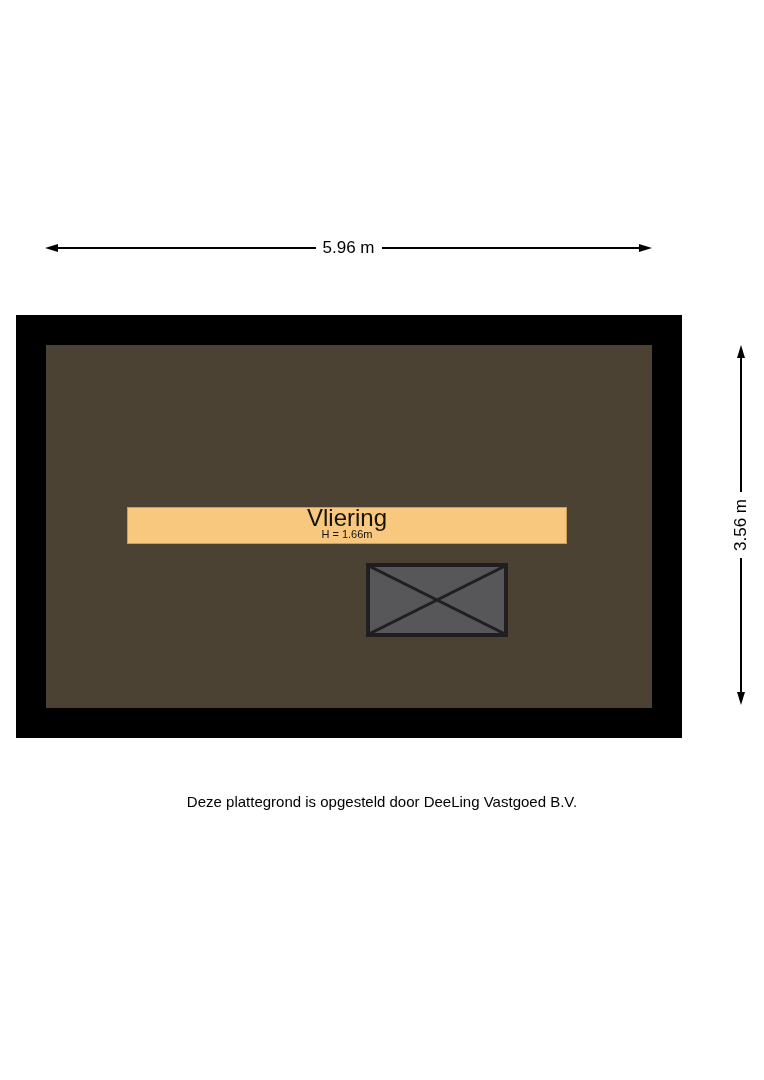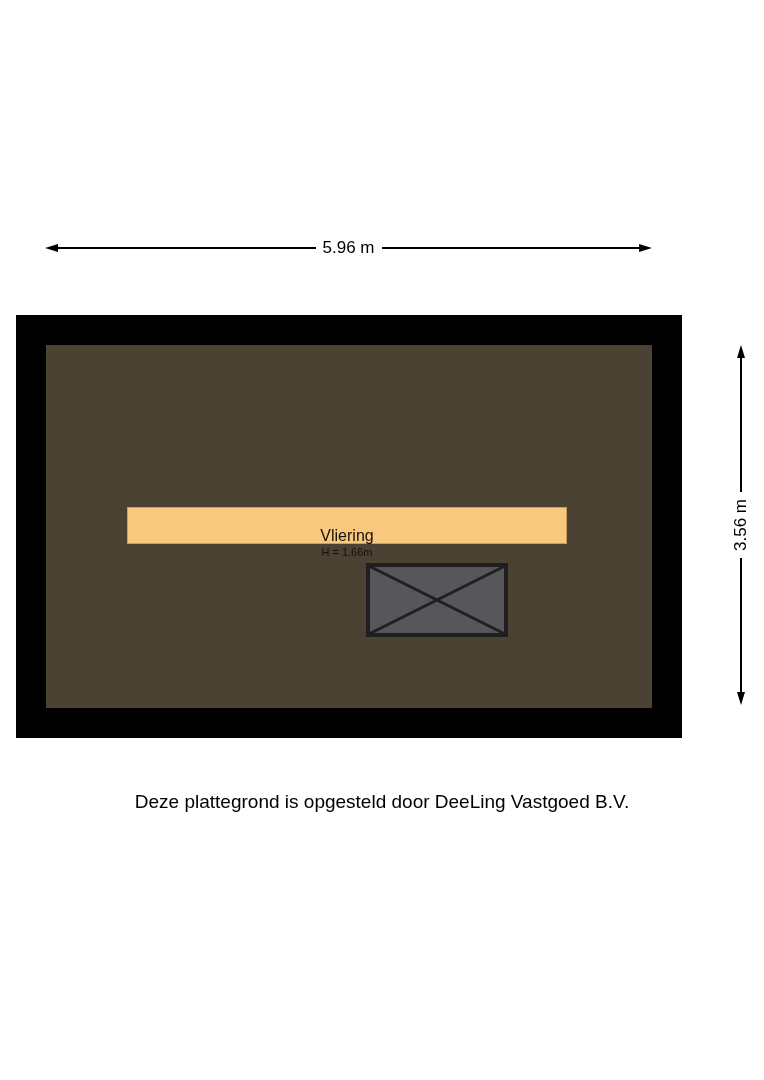--- a/index.html
+++ b/index.html
@@ -47,36 +47,36 @@
   }
   .loft-bar {
     position: absolute;
     left: 81px; top: 162px;
     width: 440px; height: 37px;
     background: #f7c87d;
     border: 1px solid #c99f56;
     text-align: center;
     color: #16120a;
   }
-  .room-name { font-size: 16px; line-height: 19px; padding-top: 18px; }
+  .room-name { font-size: 24px; line-height: 19px; padding-top: 0; }
   .room-h    { font-size: 11px; line-height: 15px; }
   .hatch {
     position: absolute;
     left: 320px; top: 218px;
     width: 142px; height: 74px;
     display: block;
   }
 
   
   .footer {
     position: absolute;
     left: 0; top: 789px;
     width: 764px;
     text-align: center;
-    font-size: 19px;
+    font-size: 15px;
     line-height: 25px;
     color: #000000;
   }
 </style>
 </head>
 <body>
 
 <div class="page">
 
   <div class="dim dim-top">

